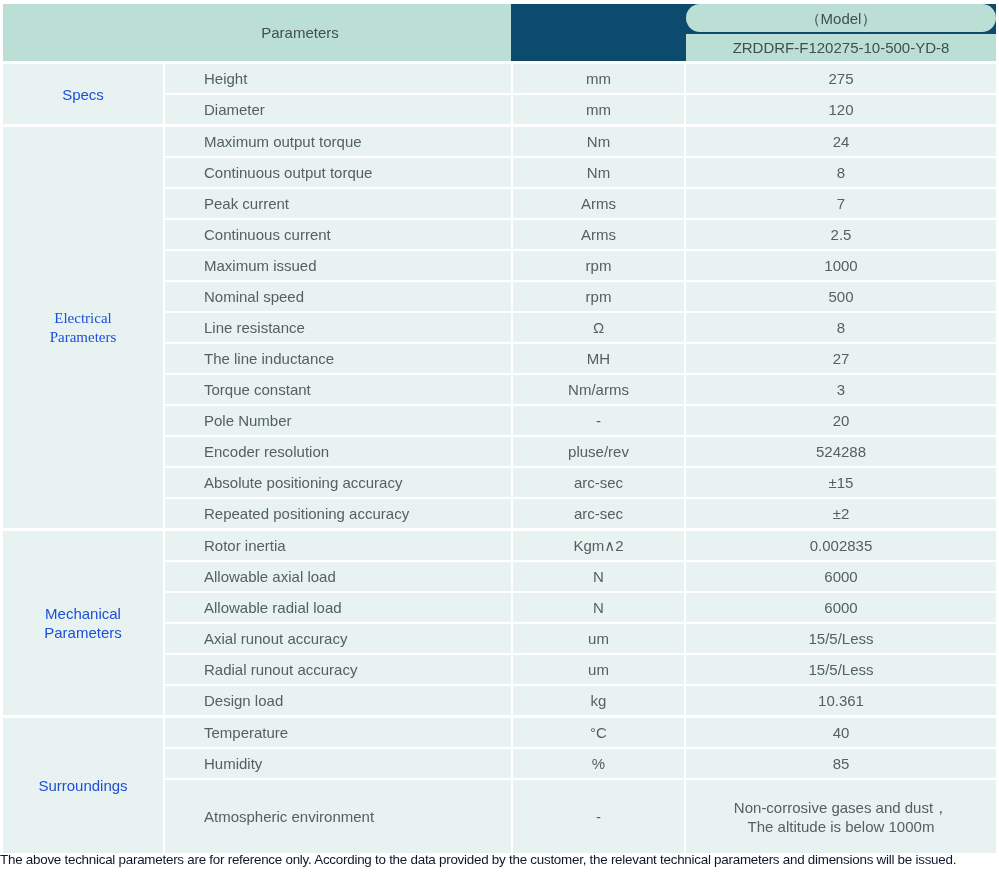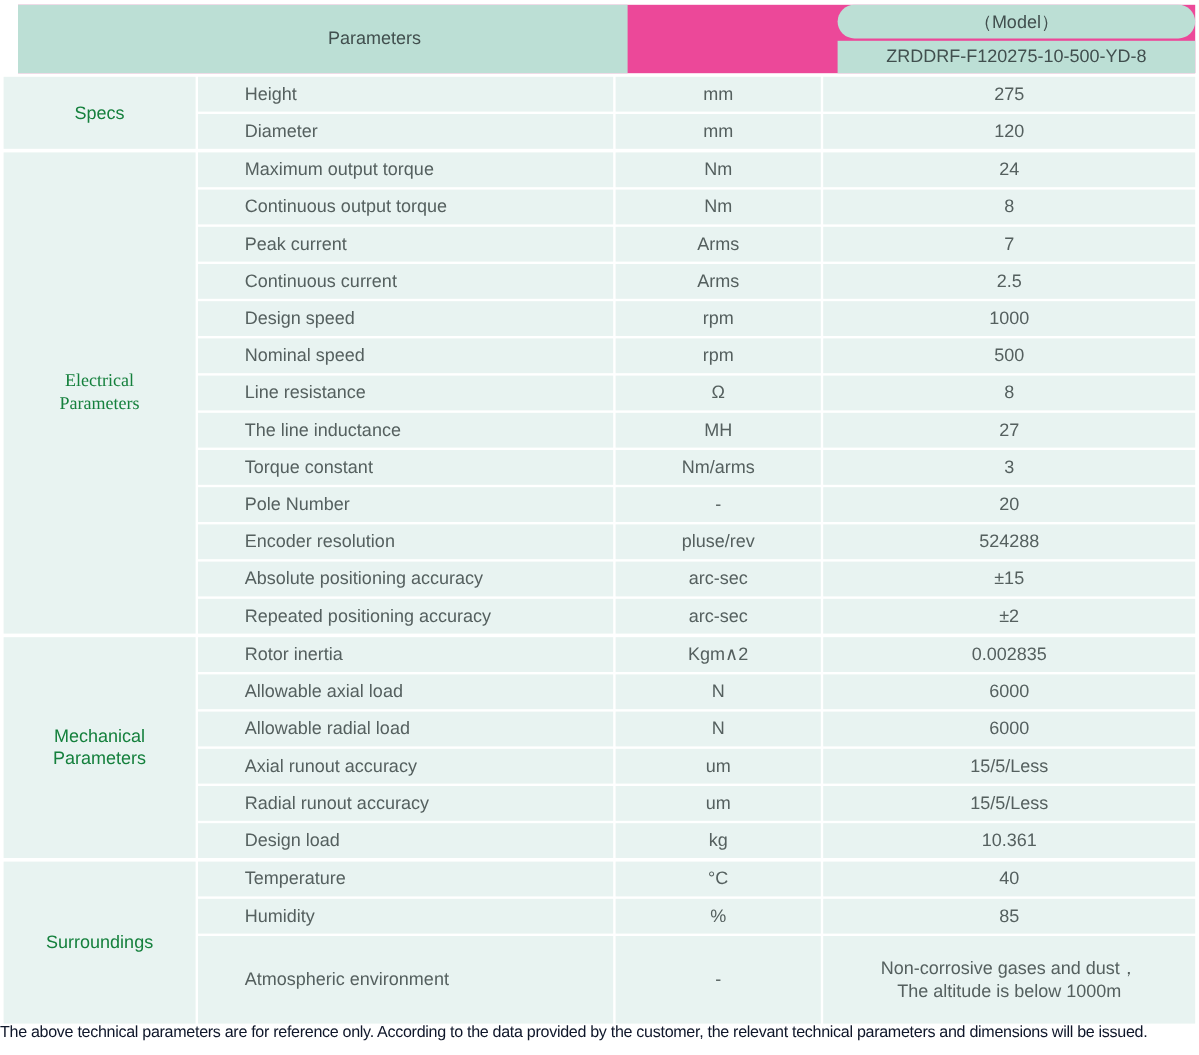--- a/index.html
+++ b/index.html
@@ -16,22 +16,21 @@
     left: 3px; top: 4px;
     width: 993px;
   }
 
   
   .thead {
     display: grid;
     grid-template-columns: 160px 346px 171px 1fr;
     grid-template-rows: 28px 27px;
     gap: 2px;
-    background: #ec4899;
-    margin-left: 12px;
+    background: #0c4a6e;
   }
   .thead .cell { background: #bcdfd5; color: #414f4e; }
   .params-h {
     grid-column: 1 / 3; grid-row: 1 / 3;
     font-size: 18px;
     padding-left: 86px;
   }
   .unit-h  { grid-column: 3; grid-row: 1 / 3; font-size: 17px; padding-left: 14px; }
   .model-h { grid-column: 4; grid-row: 1; font-size: 17px; border-radius: 14px; }
   .model-v { grid-column: 4; grid-row: 2; font-size: 14px; }
@@ -52,21 +51,21 @@
     justify-content: center;
     text-align: center;
     background: #e8f3f1;
     color: #55605f;
     font-size: 15px;
     line-height: 19px;
   }
   .glabel {
     grid-column: 1;
     padding: 0 42px;
-    color: #15803d;
+    color: #1d4ed8;
   }
   .cell.param {
     grid-column: 2;
     justify-content: flex-start;
     text-align: left;
     padding-left: 39px;
   }
   .cell.unit  { grid-column: 3; }
   .cell.value { grid-column: 4; white-space: pre-line; }
   .cell.tall  { min-height: 73px; }
@@ -112,21 +111,21 @@
           <div class="cell value">24</div>
           <div class="cell param">Continuous output torque</div>
           <div class="cell unit">Nm</div>
           <div class="cell value">8</div>
           <div class="cell param">Peak current</div>
           <div class="cell unit">Arms</div>
           <div class="cell value">7</div>
           <div class="cell param">Continuous current</div>
           <div class="cell unit">Arms</div>
           <div class="cell value">2.5</div>
-          <div class="cell param">Design speed</div>
+          <div class="cell param">Maximum issued</div>
           <div class="cell unit">rpm</div>
           <div class="cell value">1000</div>
           <div class="cell param">Nominal speed</div>
           <div class="cell unit">rpm</div>
           <div class="cell value">500</div>
           <div class="cell param">Line resistance</div>
           <div class="cell unit">Ω</div>
           <div class="cell value">8</div>
           <div class="cell param">The line inductance</div>
           <div class="cell unit">MH</div>

